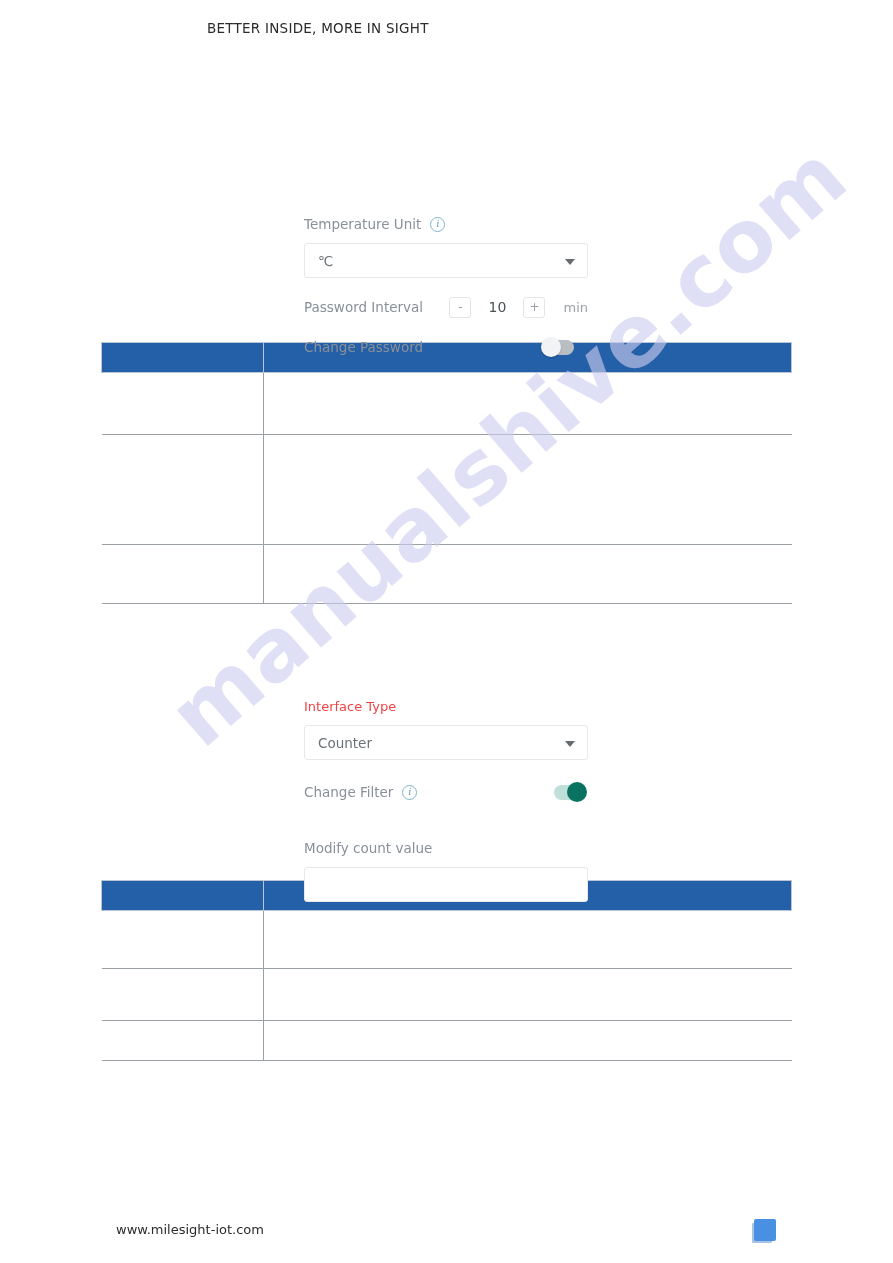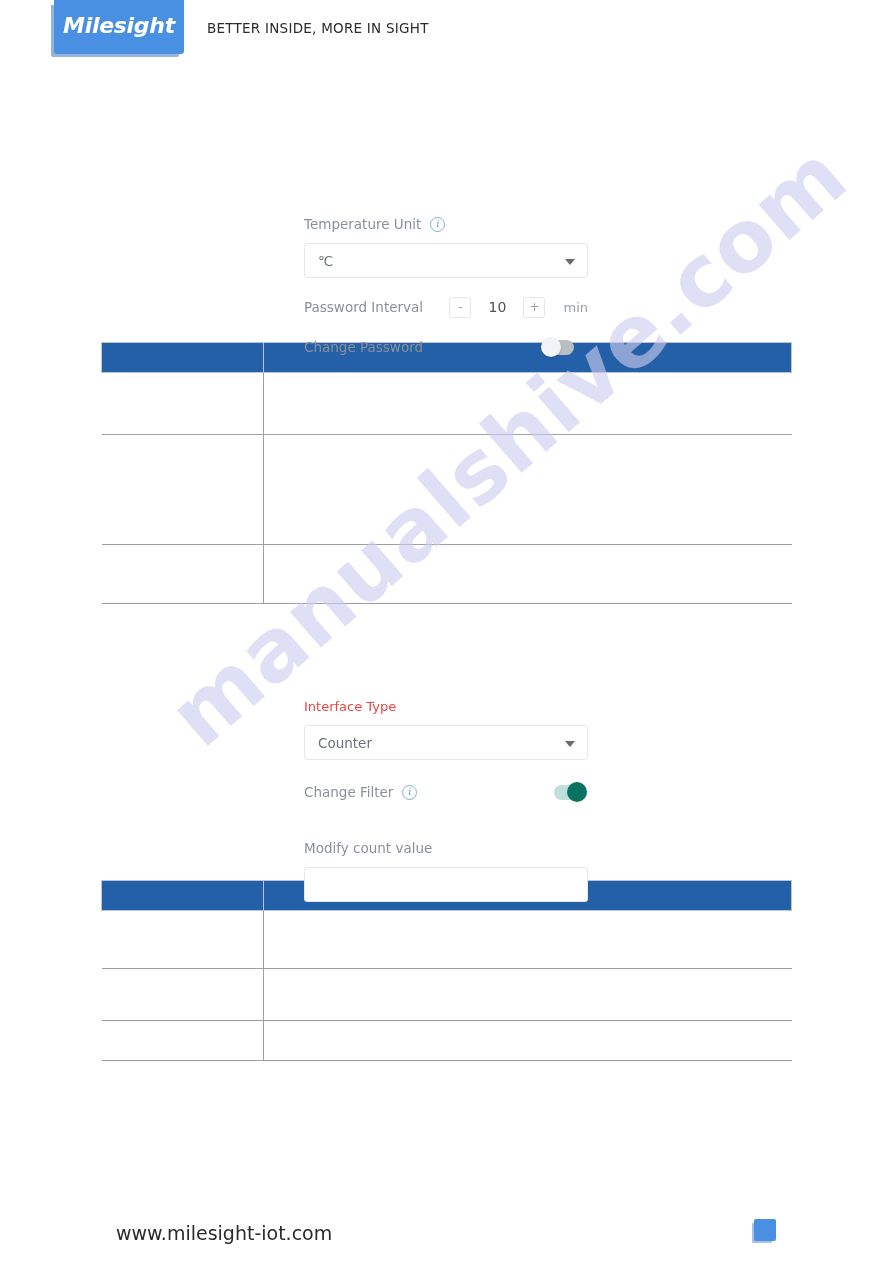--- a/index.html
+++ b/index.html
@@ -273,21 +273,21 @@
     position: absolute;
     left: 0;
     top: 1205px;
     width: 893px;
     height: 50px;
   }
   .footer-url {
     position: absolute;
     left: 116px;
     top: 17px;
-    font-size: 19px;
+    font-size: 13px;
     color: #2b2b2b;
     font-family: "DejaVu Sans", sans-serif;
     text-align: right;
   }
   .page-badge {
     position: absolute;
     left: 754px;
     top: 14px;
     width: 22px;
     height: 22px;
@@ -302,23 +302,20 @@
   }
 </style>
 </head>
 <body>
 
 <div class="watermark-layer">
   <div class="watermark-text wm-a">manualshive.com</div>
 </div>
 
 <div class="page-header">
-  <div class="logo-box">
-    <div class="logo-text">Milesight</div>
-  </div>
   <div class="tagline">BETTER INSIDE, MORE IN SIGHT</div>
 </div>
 
 <div class="form-panel" id="form-panel-general">
 
   <div class="label-row">
     <span class="field-label">Temperature Unit</span>
     <span class="info-icon">i</span>
   </div>
 

